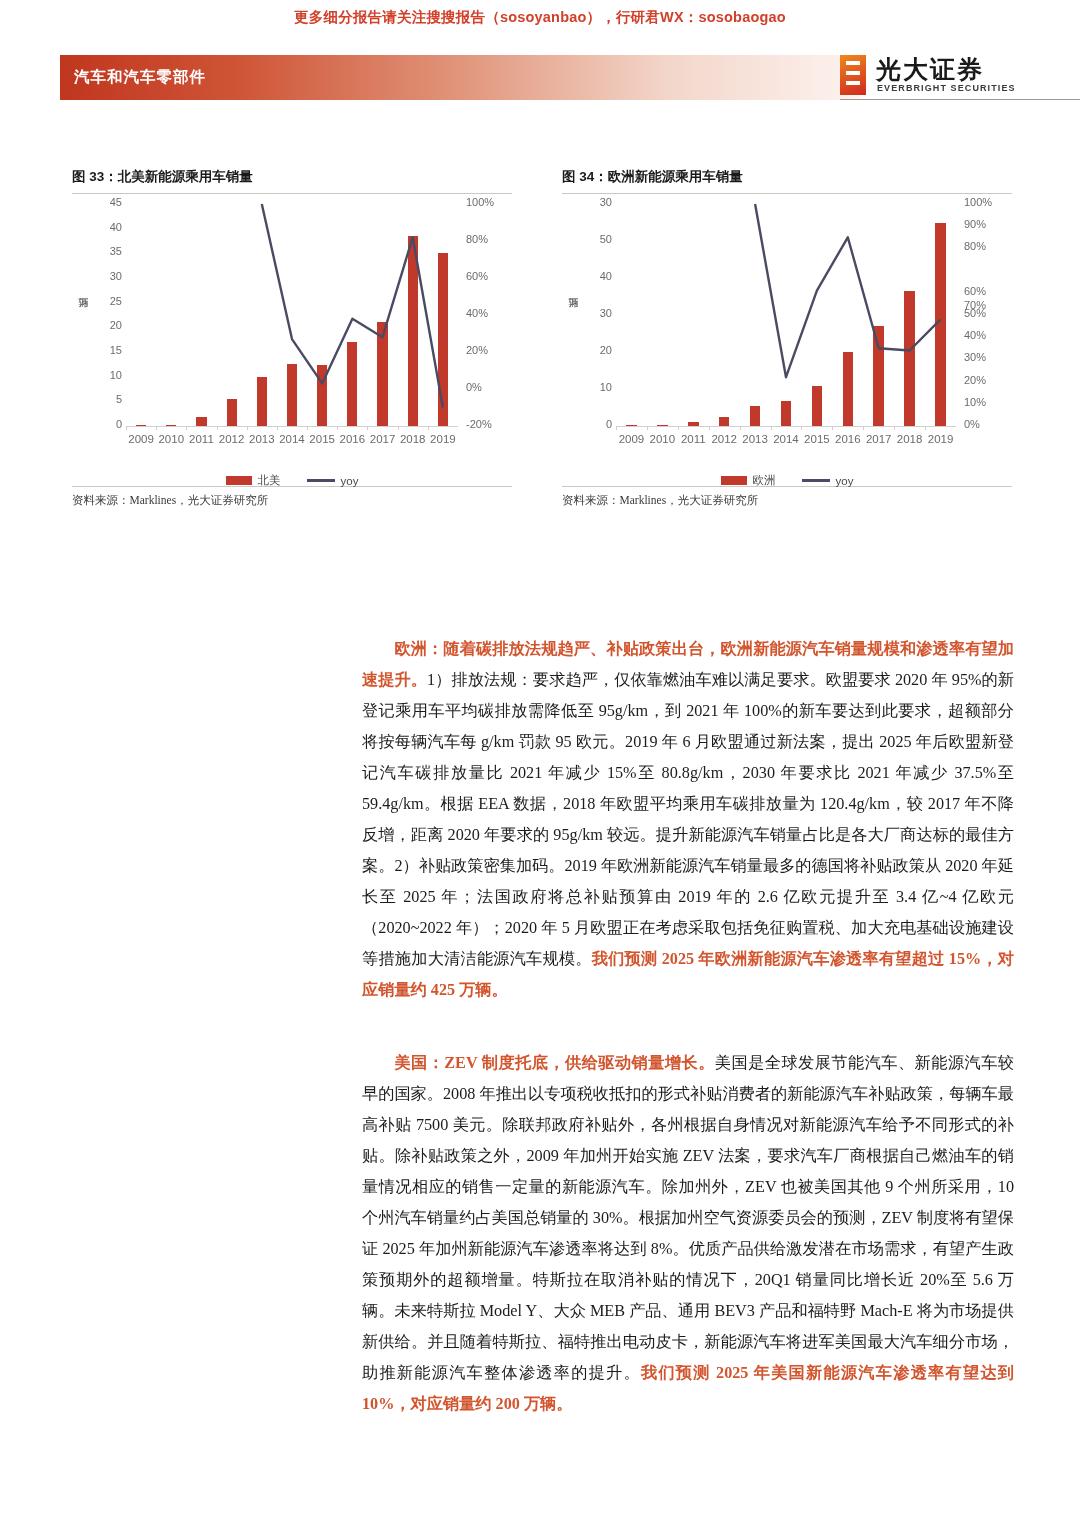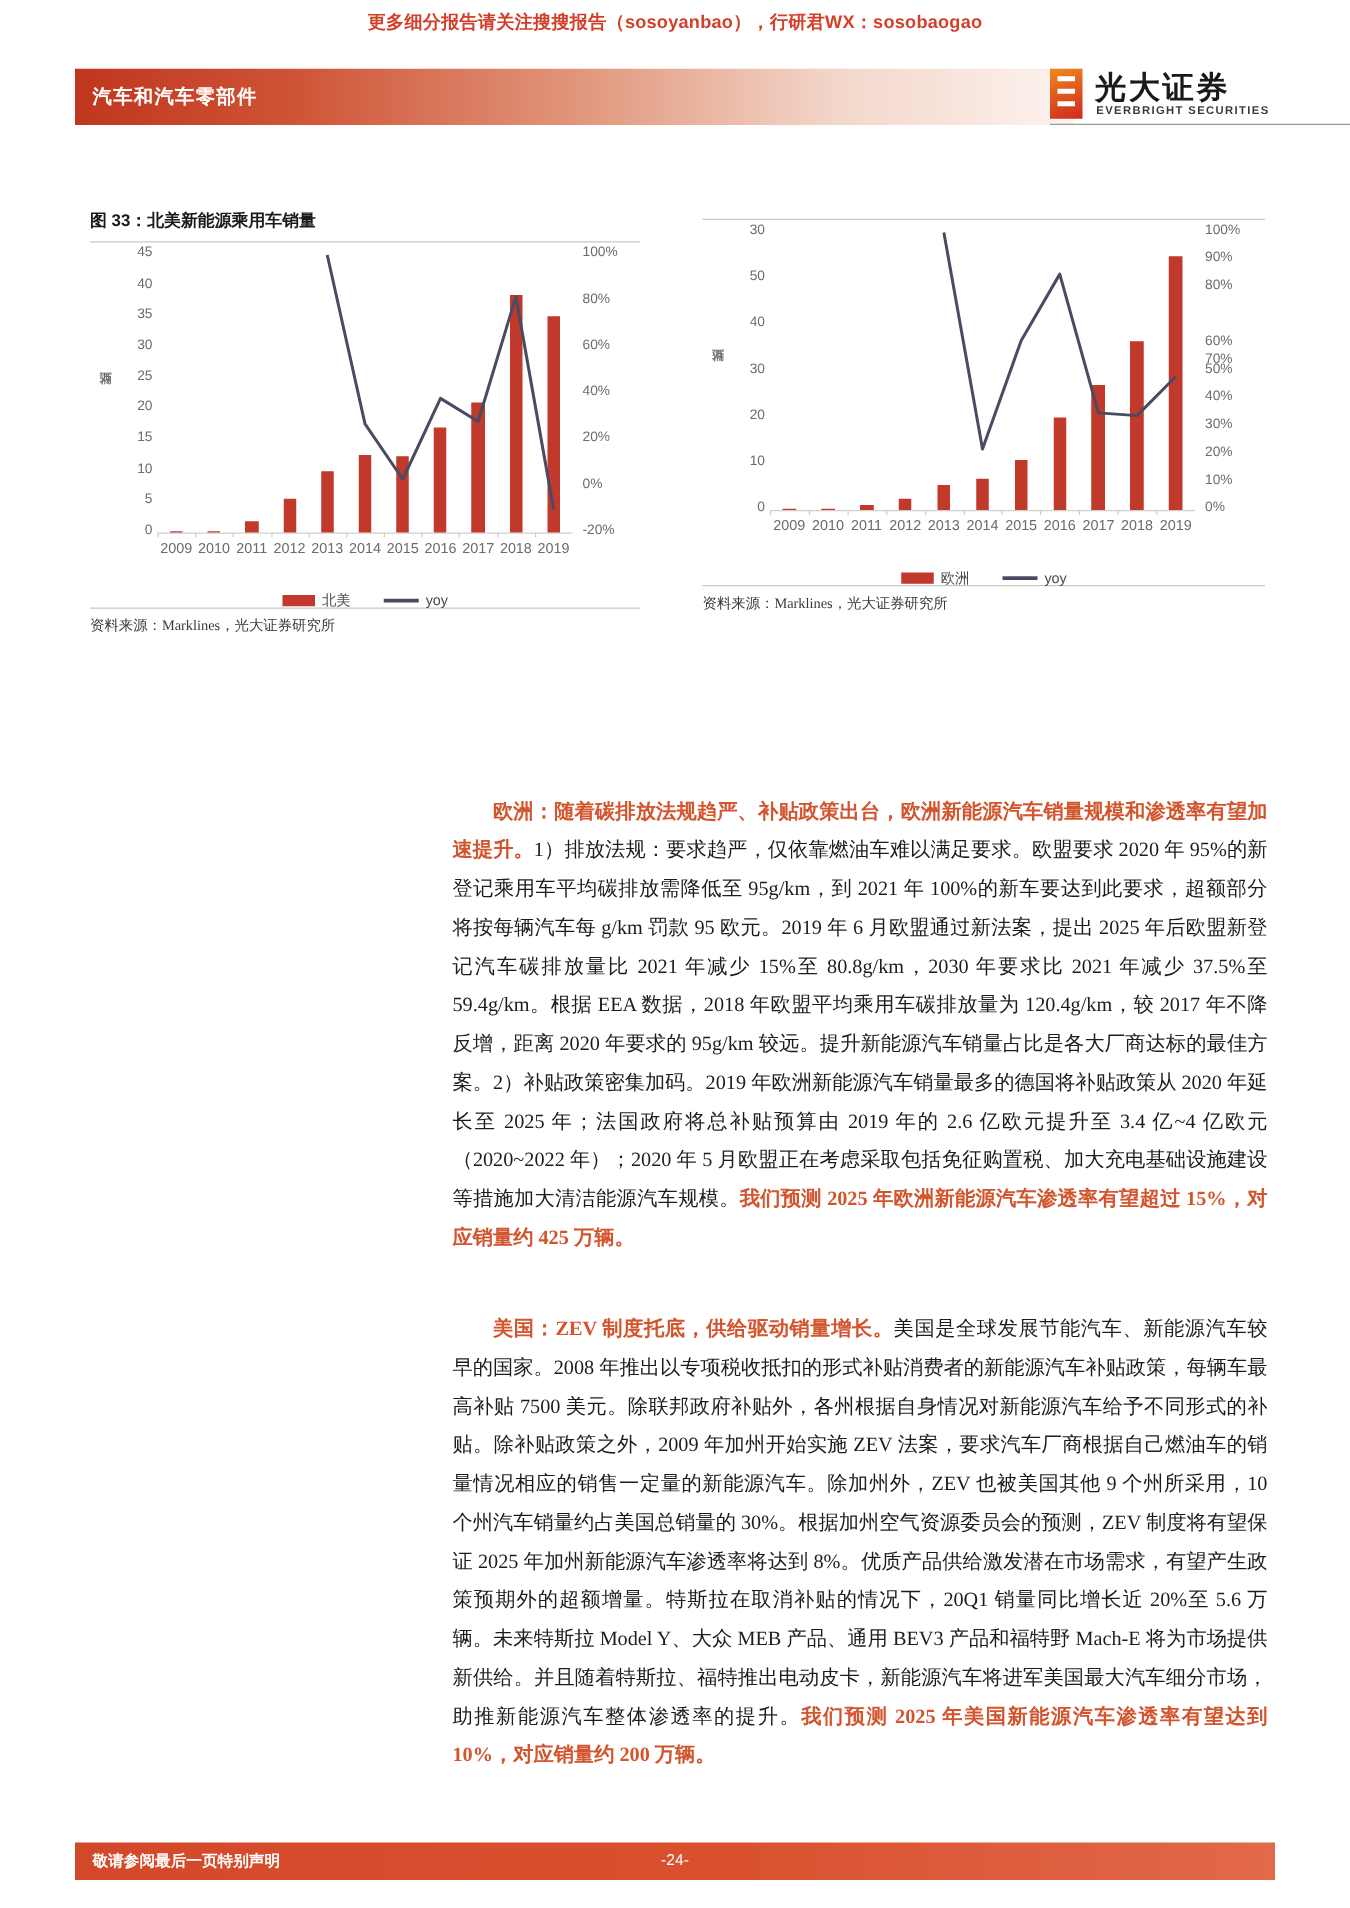--- a/index.html
+++ b/index.html
@@ -214,20 +214,21 @@
             <i class="lg-line"></i>
             <span>yoy</span>
           </span>
         </div>
       </div>
     <div class="fig-src-rule"></div>
     <div class="fig-src">资料来源：Marklines，光大证券研究所</div>
   </div>
 
   <div class="fig fig-r">
+    <div class="fig-title">图 34：欧洲新能源乘用车销量</div>
     <div class="fig-rule"></div>
     <div class="plot" id="plot1">
       <div class="yaxis-title">万辆</div>
     <div class="ytick" style="left: 20px; width: 30px; top: 224px;">0</div>
         <div class="ytick" style="left: 20px; width: 30px; top: 187px;">10</div>
         <div class="ytick" style="left: 20px; width: 30px; top: 150px;">20</div>
         <div class="ytick" style="left: 20px; width: 30px; top: 113px;">30</div>
         <div class="ytick" style="left: 20px; width: 30px; top: 76px;">40</div>
         <div class="ytick" style="left: 20px; width: 30px; top: 39px;">50</div>
         <div class="ytick" style="left: 20px; width: 30px; top: 2px;">30</div>
@@ -294,18 +295,14 @@
     <div class="fig-src">资料来源：Marklines，光大证券研究所</div>
   </div>
 
   <div class="body">
     <p class="para ind"><span class="hl">欧洲：随着碳排放法规趋严、补贴政策出台，欧洲新能源汽车销量规模和渗透率有望加速提升。</span><span>1）排放法规：要求趋严，仅依靠燃油车难以满足要求。欧盟要求 2020 年 95%的新登记乘用车平均碳排放需降低至 95g/km，到 2021 年 100%的新车要达到此要求，超额部分将按每辆汽车每 g/km 罚款 95 欧元。2019 年 6 月欧盟通过新法案，提出 2025 年后欧盟新登记汽车碳排放量比 2021 年减少 15%至 80.8g/km，2030 年要求比 2021 年减少 37.5%至 59.4g/km。根据 EEA 数据，2018 年欧盟平均乘用车碳排放量为 120.4g/km，较 2017 年不降反增，距离 2020 年要求的 95g/km 较远。提升新能源汽车销量占比是各大厂商达标的最佳方案。2）补贴政策密集加码。2019 年欧洲新能源汽车销量最多的德国将补贴政策从 2020 年延长至 2025 年；法国政府将总补贴预算由 2019 年的 2.6 亿欧元提升至 3.4 亿~4 亿欧元（2020~2022 年）；2020 年 5 月欧盟正在考虑采取包括免征购置税、加大充电基础设施建设等措施加大清洁能源汽车规模。</span><span class="hl">我们预测 2025 年欧洲新能源汽车渗透率有望超过 15%，对应销量约 425 万辆。</span></p>
 
     <p class="para ind"><span class="hl">美国：ZEV 制度托底，供给驱动销量增长。</span><span>美国是全球发展节能汽车、新能源汽车较早的国家。2008 年推出以专项税收抵扣的形式补贴消费者的新能源汽车补贴政策，每辆车最高补贴 7500 美元。除联邦政府补贴外，各州根据自身情况对新能源汽车给予不同形式的补贴。除补贴政策之外，2009 年加州开始实施 ZEV 法案，要求汽车厂商根据自己燃油车的销量情况相应的销售一定量的新能源汽车。除加州外，ZEV 也被美国其他 9 个州所采用，10 个州汽车销量约占美国总销量的 30%。根据加州空气资源委员会的预测，ZEV 制度将有望保证 2025 年加州新能源汽车渗透率将达到 8%。优质产品供给激发潜在市场需求，有望产生政策预期外的超额增量。特斯拉在取消补贴的情况下，20Q1 销量同比增长近 20%至 5.6 万辆。未来特斯拉 Model Y、大众 MEB 产品、通用 BEV3 产品和福特野 Mach-E 将为市场提供新供给。并且随着特斯拉、福特推出电动皮卡，新能源汽车将进军美国最大汽车细分市场，助推新能源汽车整体渗透率的提升。</span><span class="hl">我们预测 2025 年美国新能源汽车渗透率有望达到 10%，对应销量约 200 万辆。</span></p>
 
   </div>
 
-  <div class="foot-band">
-    <div class="foot-left">敬请参阅最后一页特别声明</div>
-    <div class="foot-page">-24-</div>
-  </div>
 
 </div>
 
 </body></html>

